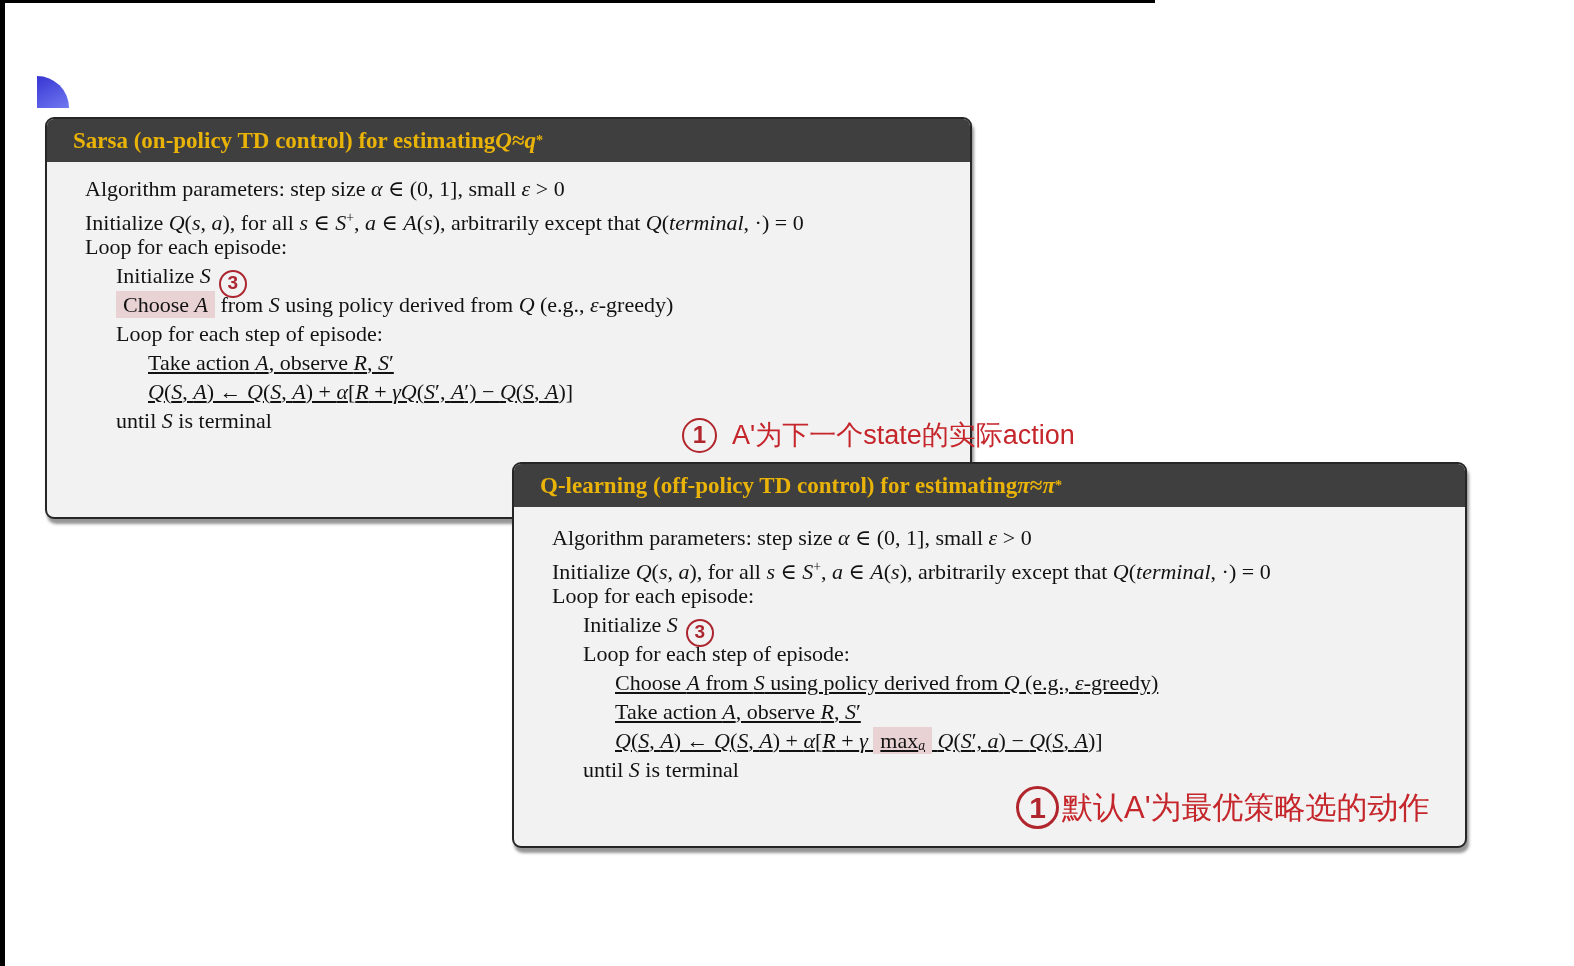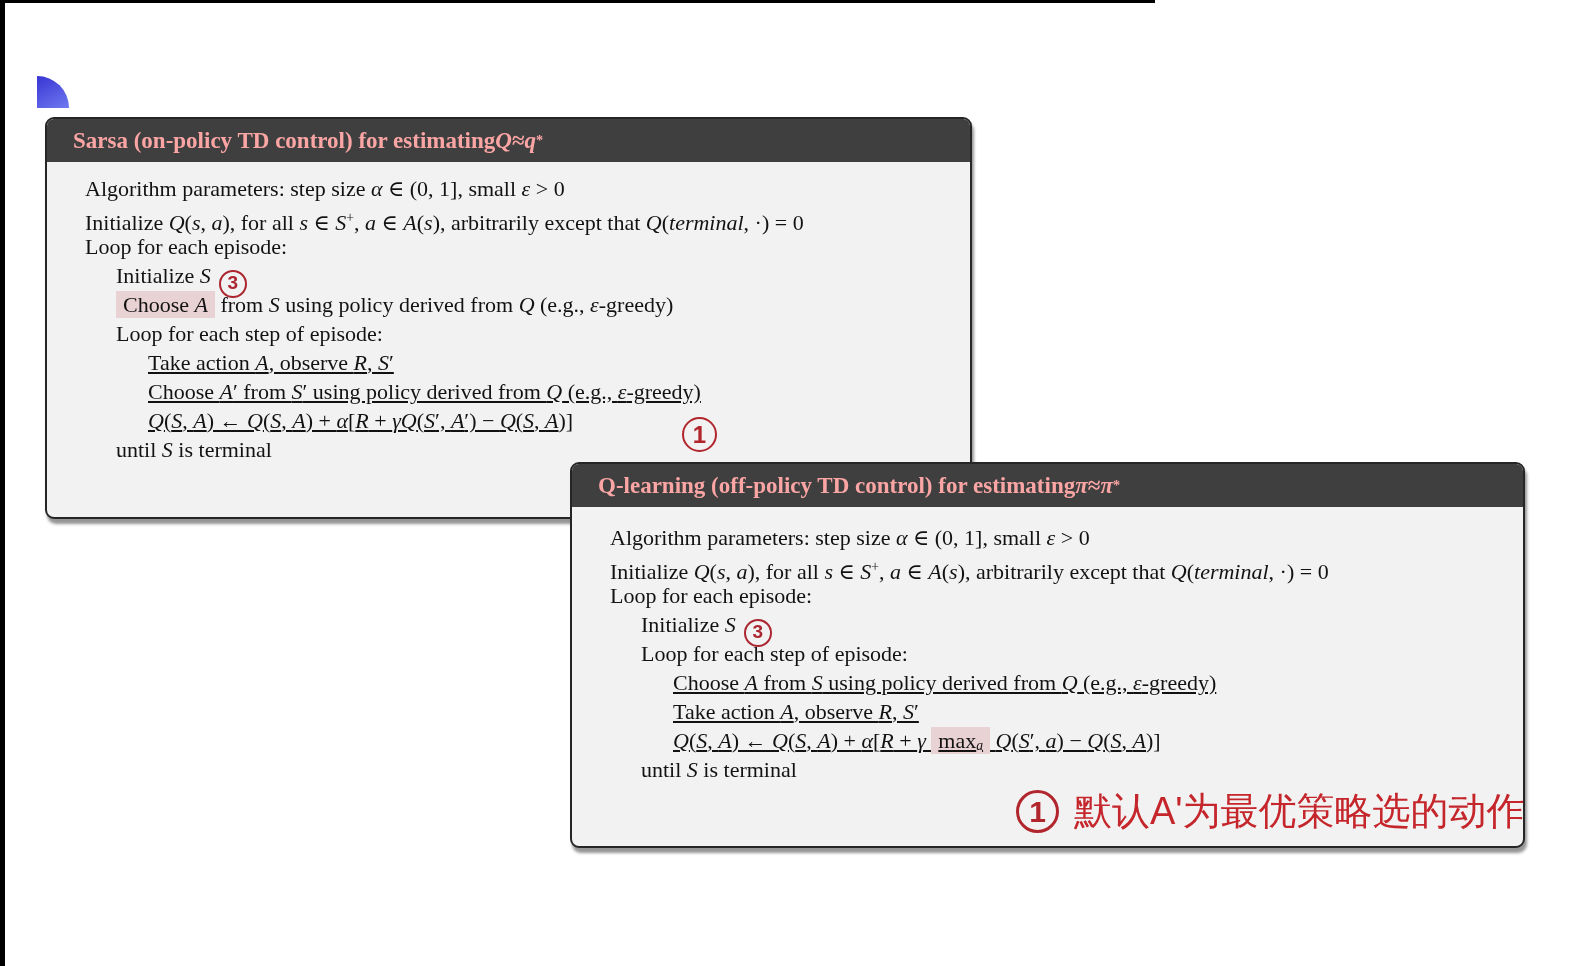--- a/index.html
+++ b/index.html
@@ -19,24 +19,24 @@
     position:absolute;left:90px;top:52px;margin:0;
     font-family:"Liberation Sans","DejaVu Sans",sans-serif;
     font-size:40px;font-weight:500;color:#595959;letter-spacing:0.5px;
   }
 
   .algo-box{
     position:absolute;background:#f2f2f2;border:2px solid #262626;border-radius:9px;
     box-shadow:2px 5px 3px rgba(80,80,80,0.6);
   }
   #sarsa-box{left:45px;top:117px;width:923px;height:398px;z-index:1;}
-  #qlearning-box{left:570px;top:462px;width:951px;height:382px;z-index:2;}
+  #qlearning-box{left:512px;top:462px;width:951px;height:382px;z-index:2;}
 
   .algo-header{
-    background:#3f3f3f;color:#fca5a5;font-weight:700;font-size:23px;
+    background:#3f3f3f;color:#eab308;font-weight:700;font-size:23px;
     height:43px;display:flex;align-items:center;padding:0 26px;
     border-radius:7px 7px 0 0;white-space:nowrap;
   }
   .algo-body{
     padding:12px 6px 0 38px;font-size:22px;color:#121212;white-space:nowrap;overflow:visible;
   }
   #qlearning-box .algo-body{padding-top:16px;}
   .algo-line{height:29px;line-height:29px;white-space:nowrap;}
   .algo-line.gap{}
   .ind1{padding-left:31px;}
@@ -62,21 +62,21 @@
   .anno-circ{
     border-radius:50%;display:flex;align-items:center;justify-content:center;
     color:#b1262c;box-sizing:border-box;font-weight:600;flex:none;
   }
   .anno-text{white-space:nowrap;}
   #anno-sarsa{left:682px;top:417px;}
   #anno-sarsa .anno-circ{width:35px;height:35px;border:2.5px solid #b1262c;font-size:24px;}
   #anno-sarsa .anno-text{font-size:27px;margin-left:15px;}
   #anno-q{left:1016px;top:786px;}
   #anno-q .anno-circ{width:43px;height:43px;border:3px solid #b1262c;font-size:30px;}
-  #anno-q .anno-text{font-size:38px;margin-left:15px;}
+  #anno-q .anno-text{font-size:31px;margin-left:3px;}
 </style>
 </head>
 <body>
 
 <div id="canvas">
 
   <div class="frame-top"></div>
   <div class="frame-left"></div>
 
   <div class="corner-decor"></div>
@@ -90,21 +90,20 @@
         <span class="sub">*</span>
       </div>
     <div class="algo-body">
         <div class="algo-line"><span>Algorithm parameters: step size </span><span class="i">α</span><span> ∈ (0, 1], small </span><span class="i">ε</span><span> &gt; 0</span></div>
         <div class="algo-line"><span>Initialize </span><span class="i">Q</span><span>(</span><span class="i">s</span><span>, </span><span class="i">a</span><span>), for all </span><span class="i">s</span><span> ∈ </span><span class="i">S</span><span class="sup">+</span><span>, </span><span class="i">a</span><span> ∈ </span><span class="i">A</span><span>(</span><span class="i">s</span><span>), arbitrarily except that </span><span class="i">Q</span><span>(</span><span class="i">terminal</span><span>, ·) = 0</span></div>
         <div class="algo-line gap"><span>Loop for each episode:</span></div>
         <div class="algo-line ind1"><span>Initialize </span><span class="i">S</span><span class="circ-num">3</span></div>
         <div class="algo-line ind1"><span class="hl"><span>Choose </span><span class="i">A</span></span><span> from </span><span class="i">S</span><span> using policy derived from </span><span class="i">Q</span><span> (e.g., </span><span class="i">ε</span><span>-greedy)</span></div>
         <div class="algo-line ind1"><span>Loop for each step of episode:</span></div>
         <div class="algo-line ind2"><span>Take action </span><span class="i">A</span><span>, observe </span><span class="i">R</span><span>, </span><span class="i">S</span><span>′</span></div>
-        <div class="algo-line ind2"><span>Choose </span><span class="i">A</span><span>′ from </span><span class="i">S</span><span>′ using policy derived from </span><span class="i">Q</span><span> (e.g., </span><span class="i">ε</span><span>-greedy)</span></div>
         <div class="algo-line ind2"><span class="i">Q</span><span>(</span><span class="i">S</span><span>, </span><span class="i">A</span><span>) ← </span><span class="i">Q</span><span>(</span><span class="i">S</span><span>, </span><span class="i">A</span><span>) + </span><span class="i">α</span><span>[</span><span class="i">R</span><span> + </span><span class="i">γQ</span><span>(</span><span class="i">S</span><span>′, </span><span class="i">A</span><span>′) − </span><span class="i">Q</span><span>(</span><span class="i">S</span><span>, </span><span class="i">A</span><span>)]</span></div>
         <div class="algo-line ind1"><span>until </span><span class="i">S</span><span> is terminal</span></div>
       </div>
   </div>
 
   <div class="algo-box" id="qlearning-box">
     <div class="algo-header">
         <span>Q-learning (off-policy TD control) for estimating </span>
         <span class="i">π</span>
         <span> ≈ </span>
@@ -119,20 +118,21 @@
         <div class="algo-line ind1"><span>Loop for each step of episode:</span></div>
         <div class="algo-line ind2"><span>Choose </span><span class="i">A</span><span> from </span><span class="i">S</span><span> using policy derived from </span><span class="i">Q</span><span> (e.g., </span><span class="i">ε</span><span>-greedy)</span></div>
         <div class="algo-line ind2"><span>Take action </span><span class="i">A</span><span>, observe </span><span class="i">R</span><span>, </span><span class="i">S</span><span>′</span></div>
         <div class="algo-line ind2"><span class="i">Q</span><span>(</span><span class="i">S</span><span>, </span><span class="i">A</span><span>) ← </span><span class="i">Q</span><span>(</span><span class="i">S</span><span>, </span><span class="i">A</span><span>) + </span><span class="i">α</span><span>[</span><span class="i">R</span><span> + </span><span class="i">γ </span><span class="hl"><span>max</span><span class="sub i">a</span></span><span> </span><span class="i">Q</span><span>(</span><span class="i">S</span><span>′, </span><span class="i">a</span><span>) − </span><span class="i">Q</span><span>(</span><span class="i">S</span><span>, </span><span class="i">A</span><span>)]</span></div>
         <div class="algo-line ind1"><span>until </span><span class="i">S</span><span> is terminal</span></div>
       </div>
   </div>
 
   <div class="anno" id="anno-sarsa">
     <span class="anno-circ">1</span>
+    <span class="anno-text">A'为下一个state的实际action</span>
   </div>
 
   <div class="anno" id="anno-q">
     <span class="anno-circ">1</span>
     <span class="anno-text">默认A'为最优策略选的动作</span>
   </div>
 
 </div>
 
 </body></html>

